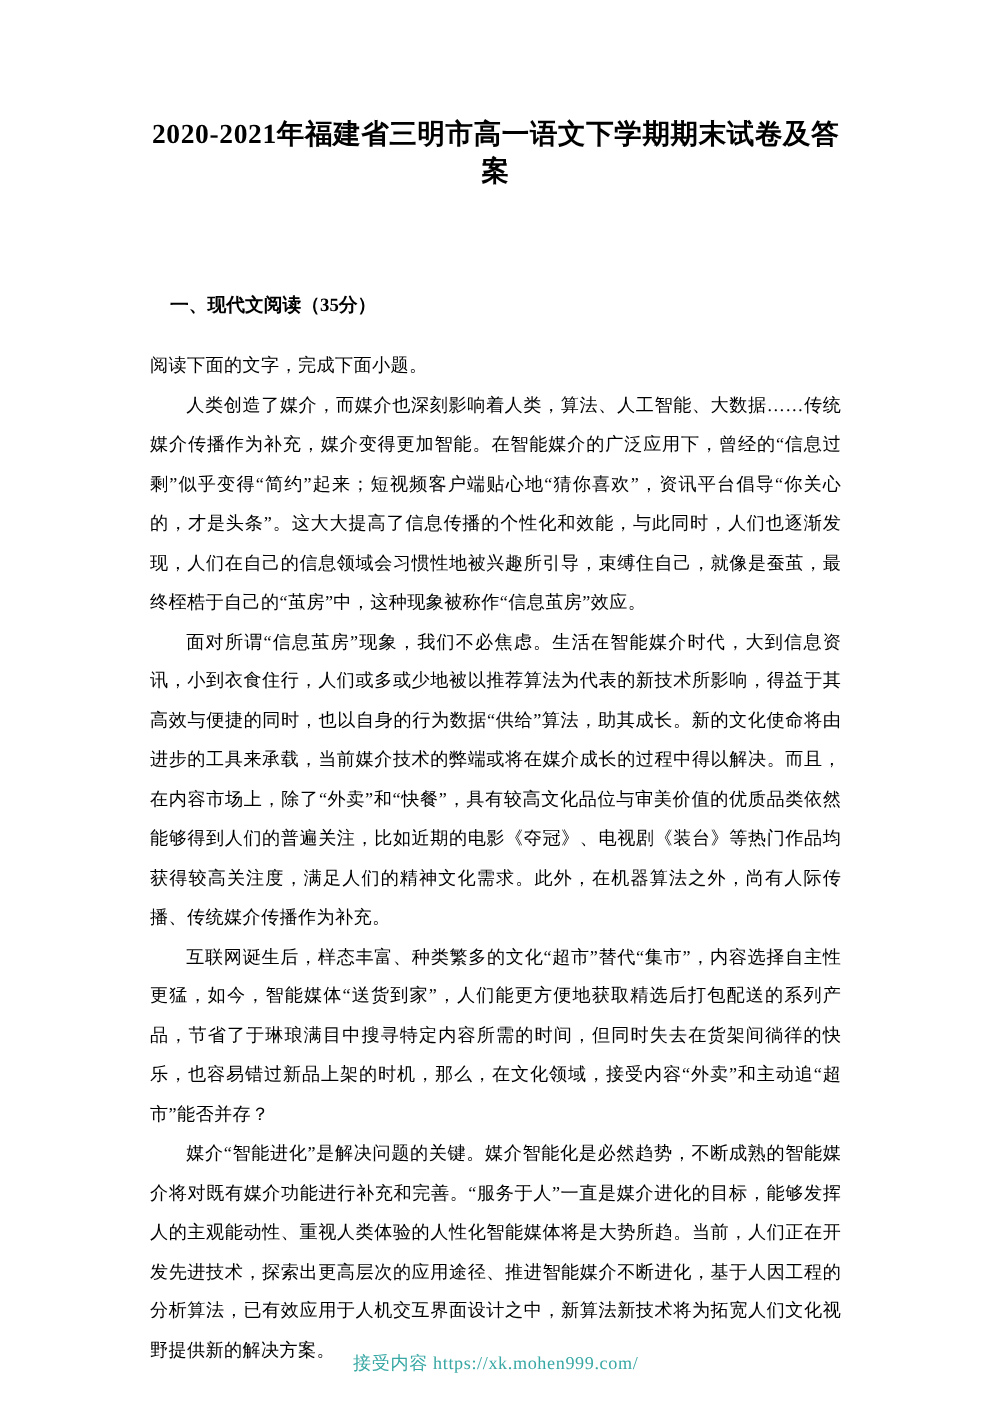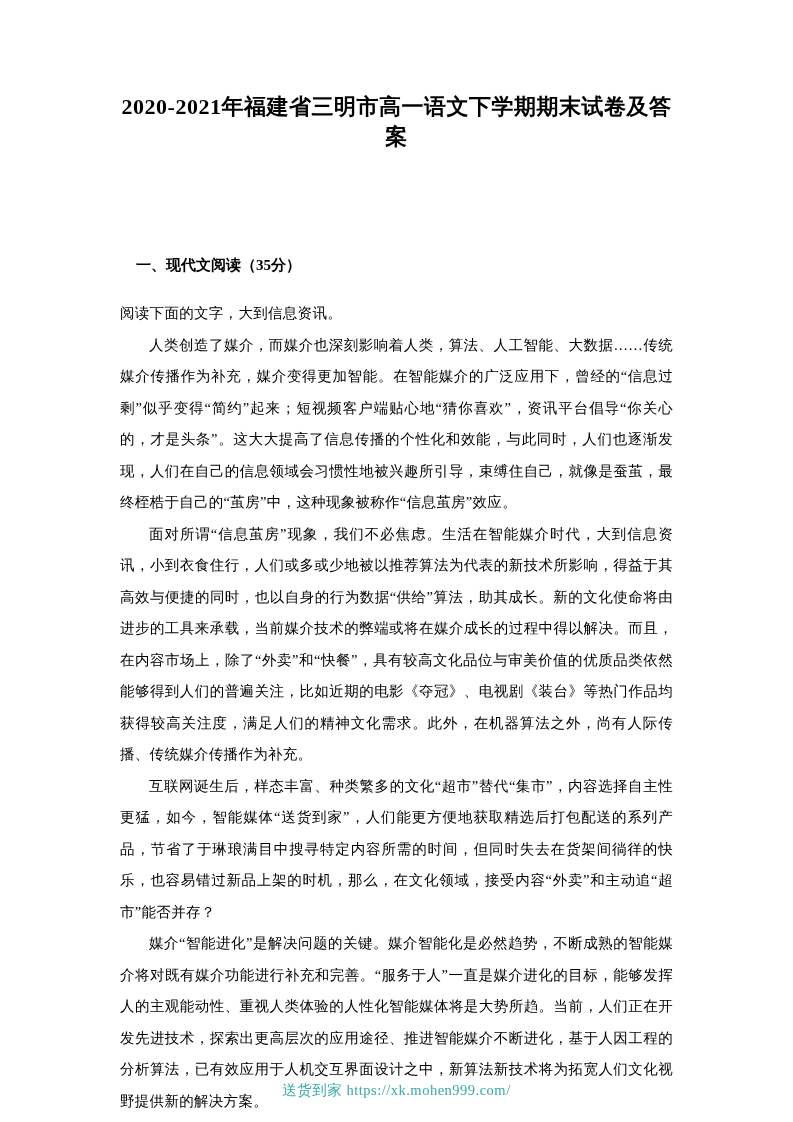--- a/index.html
+++ b/index.html
@@ -13,21 +13,21 @@
     height: 1122px;
     margin: 0 auto;
     background: #ffffff;
     box-sizing: border-box;
     padding: 92px 120px 0 120px;
     font-family: "Liberation Serif", "DejaVu Serif", serif;
     color: #000000;
     overflow: hidden;
   }
   .doc-title {
-    margin: 0 0 96px 0;
+    margin: 0 0 76px 0;
     text-align: center;
     font-size: 22px;
     line-height: 30px;
     font-weight: bold;
     letter-spacing: 0.5px;
   }
   .sec-heading {
     margin: 16px;
     font-size: 15px;
     line-height: 34px;
@@ -63,30 +63,30 @@
 
 <div class="page">
 
   <h1 class="doc-title">2020-2021年福建省三明市高一语文下学期期末试卷及答案</h1>
 
   <div class="body-text">
 
     <h2 class="sec-heading">一、现代文阅读（35分）</h2>
 
 
-    <p>阅读下面的文字，大到信息资讯。</p>
+    <p>阅读下面的文字，完成下面小题。</p>
 
 
     <p class="indent">人类创造了媒介，而媒介也深刻影响着人类，算法、人工智能、大数据……传统媒介传播作为补充，媒介变得更加智能。在智能媒介的广泛应用下，曾经的“信息过剩”似乎变得“简约”起来；短视频客户端贴心地“猜你喜欢”，资讯平台倡导“你关心的，才是头条”。这大大提高了信息传播的个性化和效能，与此同时，人们也逐渐发现，人们在自己的信息领域会习惯性地被兴趣所引导，束缚住自己，就像是蚕茧，最终桎梏于自己的“茧房”中，这种现象被称作“信息茧房”效应。</p>
 
     <p class="indent">面对所谓“信息茧房”现象，我们不必焦虑。生活在智能媒介时代，大到信息资讯，小到衣食住行，人们或多或少地被以推荐算法为代表的新技术所影响，得益于其高效与便捷的同时，也以自身的行为数据“供给”算法，助其成长。新的文化使命将由进步的工具来承载，当前媒介技术的弊端或将在媒介成长的过程中得以解决。而且，在内容市场上，除了“外卖”和“快餐”，具有较高文化品位与审美价值的优质品类依然能够得到人们的普遍关注，比如近期的电影《夺冠》、电视剧《装台》等热门作品均获得较高关注度，满足人们的精神文化需求。此外，在机器算法之外，尚有人际传播、传统媒介传播作为补充。</p>
 
     <p class="indent">互联网诞生后，样态丰富、种类繁多的文化“超市”替代“集市”，内容选择自主性更猛，如今，智能媒体“送货到家”，人们能更方便地获取精选后打包配送的系列产品，节省了于琳琅满目中搜寻特定内容所需的时间，但同时失去在货架间徜徉的快乐，也容易错过新品上架的时机，那么，在文化领域，接受内容“外卖”和主动追“超市”能否并存？</p>
 
     <p class="indent">媒介“智能进化”是解决问题的关键。媒介智能化是必然趋势，不断成熟的智能媒介将对既有媒介功能进行补充和完善。“服务于人”一直是媒介进化的目标，能够发挥人的主观能动性、重视人类体验的人性化智能媒体将是大势所趋。当前，人们正在开发先进技术，探索出更高层次的应用途径、推进智能媒介不断进化，基于人因工程的分析算法，已有效应用于人机交互界面设计之中，新算法新技术将为拓宽人们文化视野提供新的解决方案。</p>
 
   </div>
 
   <div class="footer">
-    <a>送货到家 https://xk.mohen999.com/</a>
+    <a>接受内容 https://xk.mohen999.com/</a>
   </div>
 
 </div>
 
 </body></html>

